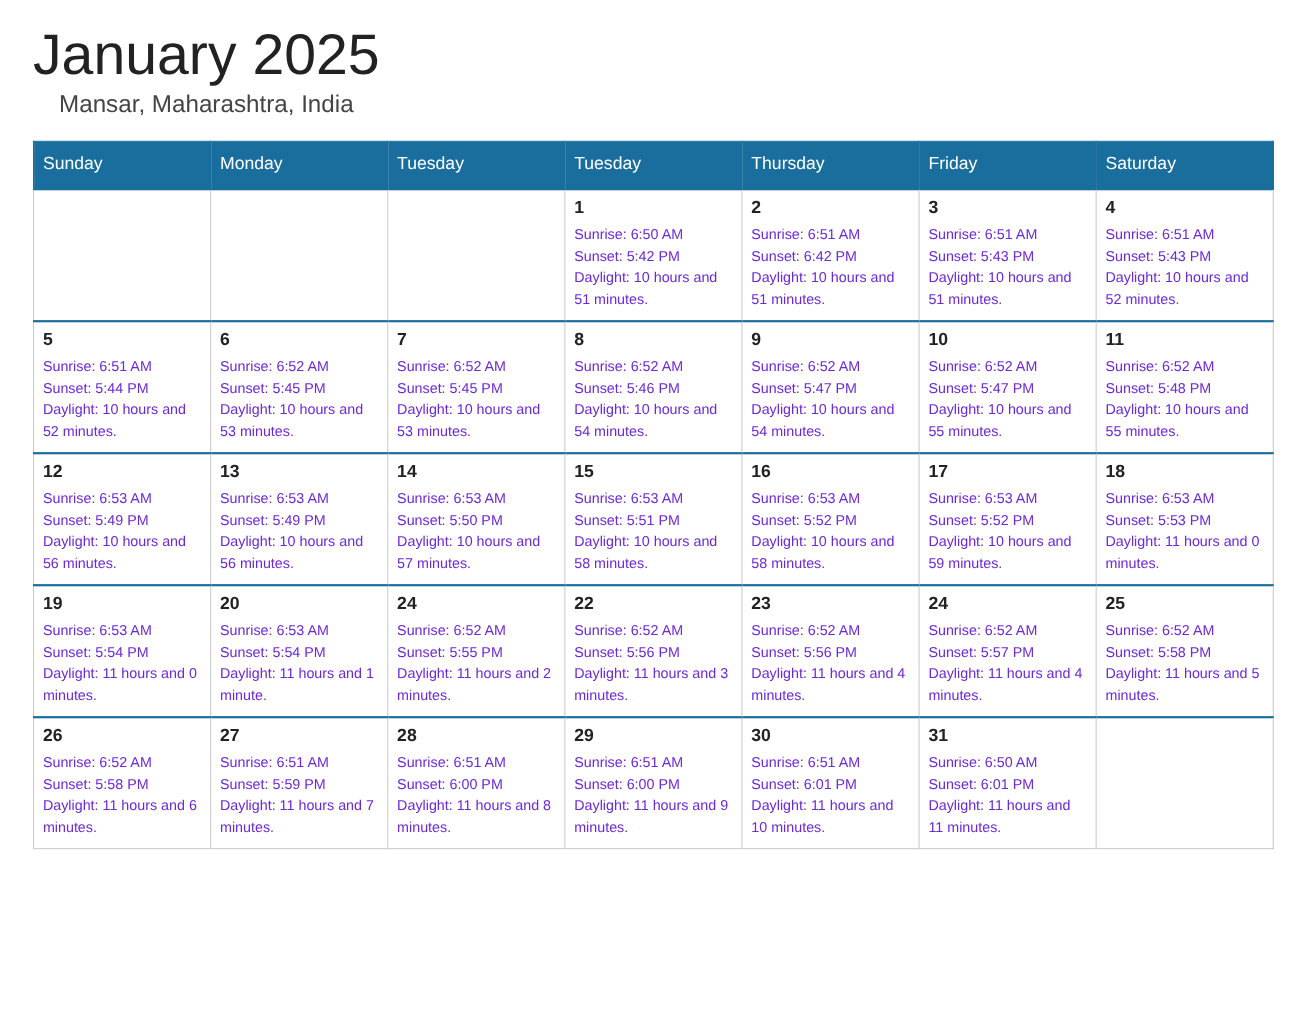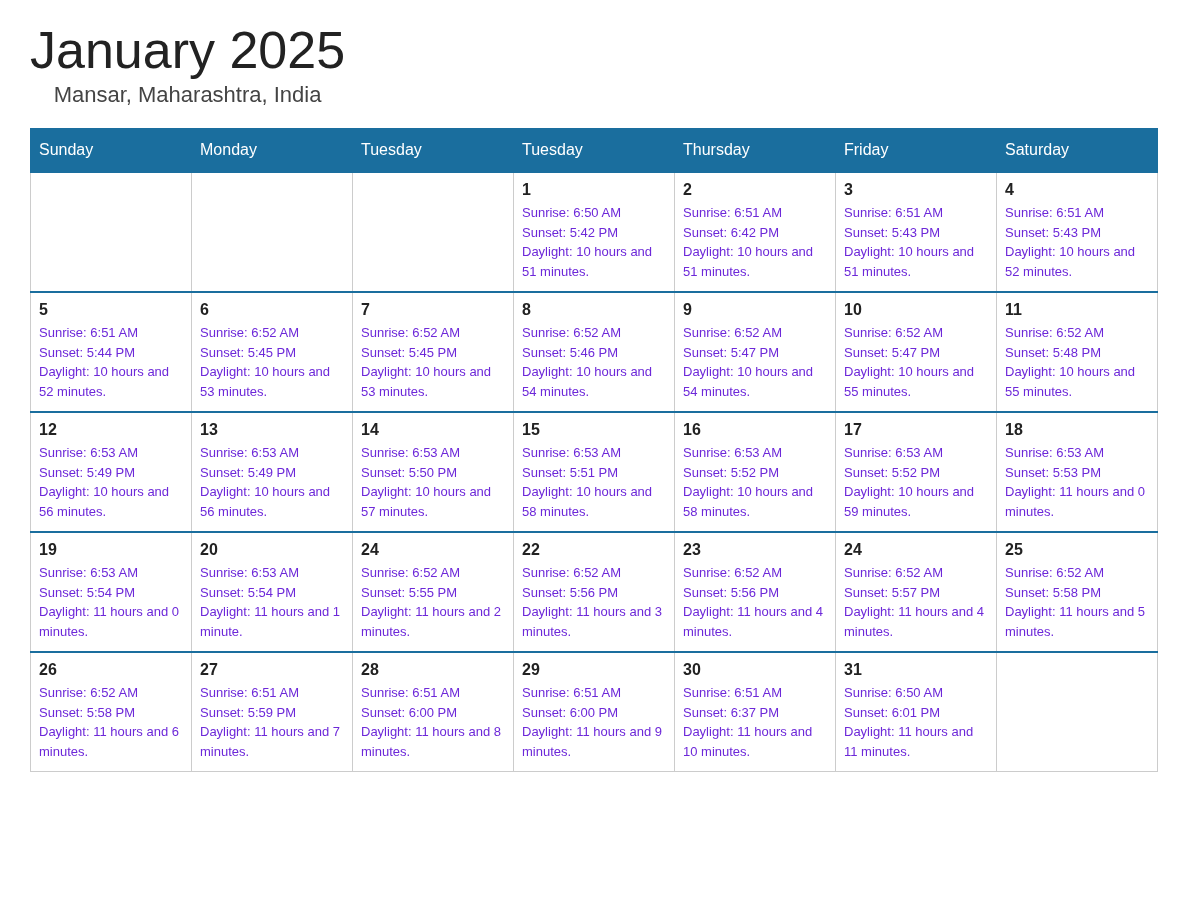--- a/index.html
+++ b/index.html
@@ -300,21 +300,21 @@
         </td>
         <td>
           <span class="day-number">29</span>
           <div class="day-info">Sunrise: 6:51 AM
 Sunset: 6:00 PM
 Daylight: 11 hours and 9 minutes.</div>
         </td>
         <td>
           <span class="day-number">30</span>
           <div class="day-info">Sunrise: 6:51 AM
-Sunset: 6:37 PM
+Sunset: 6:01 PM
 Daylight: 11 hours and 10 minutes.</div>
         </td>
         <td>
           <span class="day-number">31</span>
           <div class="day-info">Sunrise: 6:50 AM
 Sunset: 6:01 PM
 Daylight: 11 hours and 11 minutes.</div>
         </td>
         <td>&nbsp;</td>
       </tr>

